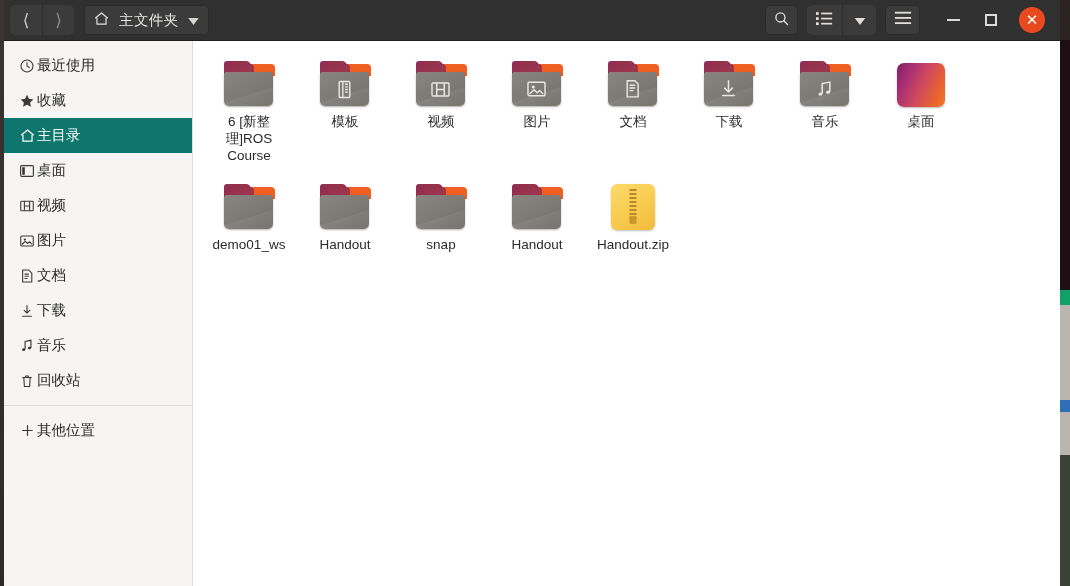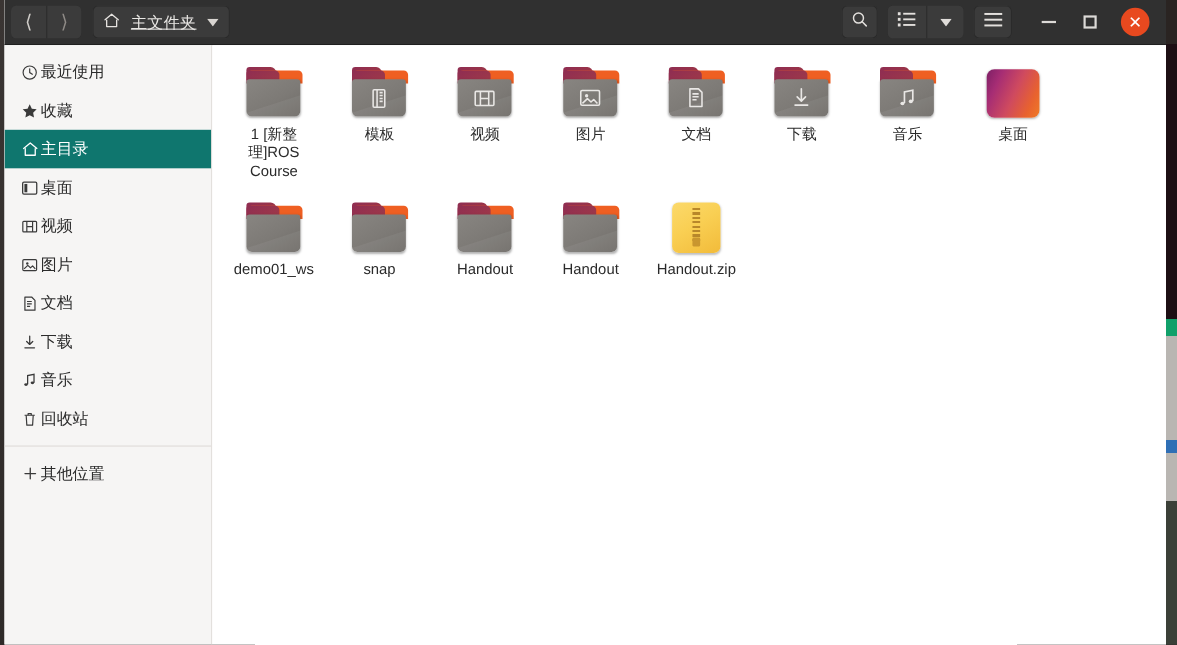--- a/index.html
+++ b/index.html
@@ -97,21 +97,20 @@
     display: flex;
     align-items: center;
     gap: 9px;
     padding: 0 10px 0 9px;
     border-radius: 5px;
     background: #3b3b3b;
     box-shadow: inset 0 0 0 1px #2a2a2a;
     color: #e9e7e4;
     font-size: 14.5px;
     cursor: default;
-    text-decoration: underline;
   }
   .path-label { letter-spacing: .4px; }
 
   .nav-chevron {
     font-size: 17px;
     line-height: 1;
     color: #cfccc8;
     font-family: "DejaVu Sans", sans-serif;
   }
   .nav-chevron.dim { color: #8e8a86; }
@@ -529,21 +528,21 @@
 
         <div class="item">
           <div class="icon-wrap">
             <div class="folder">
                 <div class="tab"></div>
                 <div class="accent"></div>
                 <div class="tabfill"></div>
                 <div class="body"></div>
               </div>
           </div>
-          <div class="label">1 [新整理]ROS Course</div>
+          <div class="label">6 [新整理]ROS Course</div>
         </div>
 
 
         <div class="item">
           <div class="icon-wrap">
             <div class="folder">
               <div class="tab"></div>
                 <div class="accent"></div>
                 <div class="tabfill"></div>
                 <div class="body"></div>
@@ -674,33 +673,33 @@
 
         <div class="item">
           <div class="icon-wrap">
             <div class="folder">
                 <div class="tab"></div>
                 <div class="accent"></div>
                 <div class="tabfill"></div>
                 <div class="body"></div>
               </div>
           </div>
+          <div class="label">Handout</div>
+        </div>
+
+        <div class="item">
+          <div class="icon-wrap">
+            <div class="folder">
+                <div class="tab"></div>
+                <div class="accent"></div>
+                <div class="tabfill"></div>
+                <div class="body"></div>
+              </div>
+          </div>
           <div class="label">snap</div>
-        </div>
-
-        <div class="item">
-          <div class="icon-wrap">
-            <div class="folder">
-                <div class="tab"></div>
-                <div class="accent"></div>
-                <div class="tabfill"></div>
-                <div class="body"></div>
-              </div>
-          </div>
-          <div class="label">Handout</div>
         </div>
 
         <div class="item">
           <div class="icon-wrap">
             <div class="folder">
                 <div class="tab"></div>
                 <div class="accent"></div>
                 <div class="tabfill"></div>
                 <div class="body"></div>
               </div>

